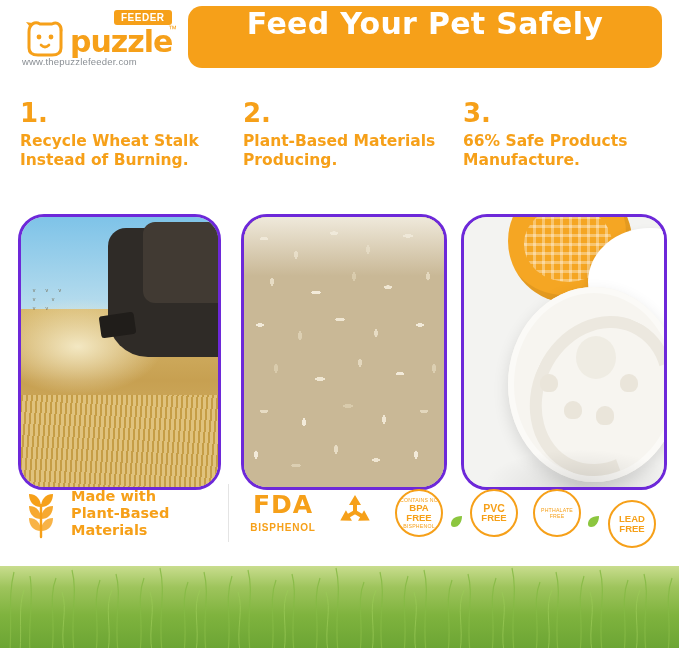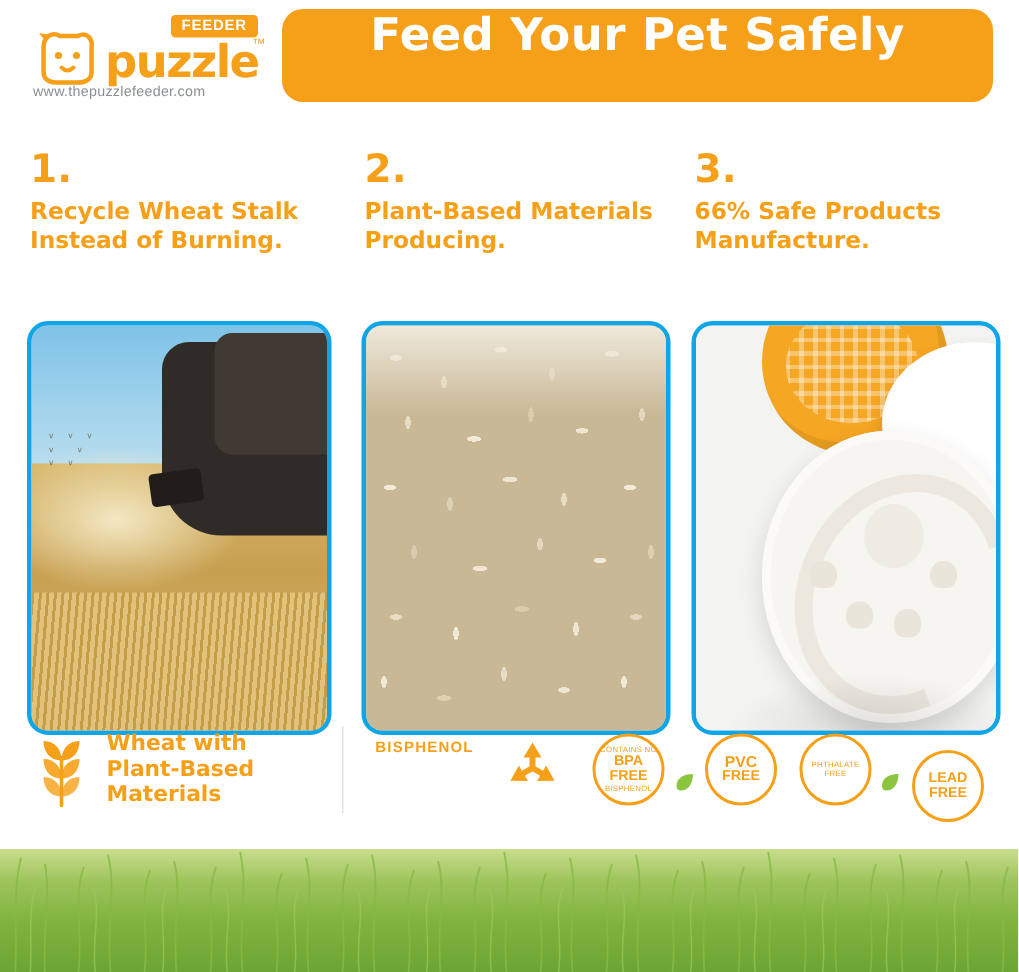--- a/index.html
+++ b/index.html
@@ -60,21 +60,21 @@
   }
   .step-title{
     font-size:15.5px;font-weight:bold;color:#f6a019;
     line-height:19px;margin:0 0 10px 2px;
     font-family:"DejaVu Sans", sans-serif;
   }
   .step.s2 .step-title, .step.s3 .step-title{width:210px;}
 
   .photo{
     position:relative;width:197px;height:270px;
-    border:3px solid #0ea5e9;border-radius:14px;overflow:hidden;
+    border:3px solid #6d28d9;border-radius:26px;overflow:hidden;
     background:#ddd;
     margin-top:44px;
   }
   .step.s2 .photo, .step.s3 .photo{width:200px;}
 
   
   .ph1-sky{position:absolute;left:0;top:0;width:100%;height:38%;
     background:linear-gradient(#7ec3e8,#bfe0ee);}
   .ph1-field{position:absolute;left:0;top:34%;width:100%;height:66%;
     background:linear-gradient(#d9b96a,#c9a24f 45%,#e0c versucht);
@@ -295,29 +295,30 @@
           <path d="M21 50 L21 18" stroke="#f6a019" stroke-width="2.4" fill="none" stroke-linecap="round"></path>
           <path d="M21 20 C13 20, 9 14, 9 7 C17 7, 21 13, 21 20 Z" fill="#f6a019"></path>
           <path d="M21 20 C29 20, 33 14, 33 7 C25 7, 21 13, 21 20 Z" fill="#f6a019"></path>
           <path d="M21 32 C13 32, 9 26, 9 19 C17 19, 21 25, 21 32 Z" fill="#f6a019" opacity=".9"></path>
           <path d="M21 32 C29 32, 33 26, 33 19 C25 19, 21 25, 21 32 Z" fill="#f6a019" opacity=".9"></path>
           <path d="M21 44 C13 44, 9 38, 9 31 C17 31, 21 37, 21 44 Z" fill="#f6a019" opacity=".8"></path>
           <path d="M21 44 C29 44, 33 38, 33 31 C25 31, 21 37, 21 44 Z" fill="#f6a019" opacity=".8"></path>
         </svg>
       </div>
       <div class="made-text">
-        <div>Wheat with</div>
+        <div>Made with</div>
         <div>Plant-Based</div>
         <div>Materials</div>
       </div>
     </div>
 
     <div class="divider"></div>
 
     <div class="fda">
+      <div class="fda-main">FDA</div>
       <div class="fda-sub">BISPHENOL</div>
     </div>
 
     <div class="recycle">
       <svg width="44" height="44" viewBox="0 0 44 44">
         <path d="M22 5 L28 15 L24 15 L24 22 L20 22 L20 15 L16 15 Z" fill="#f6a019" transform="rotate(0 22 22)"></path>
         <path d="M22 5 L28 15 L24 15 L24 22 L20 22 L20 15 L16 15 Z" fill="#f6a019" transform="rotate(120 22 22)"></path>
         <path d="M22 5 L28 15 L24 15 L24 22 L20 22 L20 15 L16 15 Z" fill="#f6a019" transform="rotate(240 22 22)"></path>
       </svg>
     </div>

